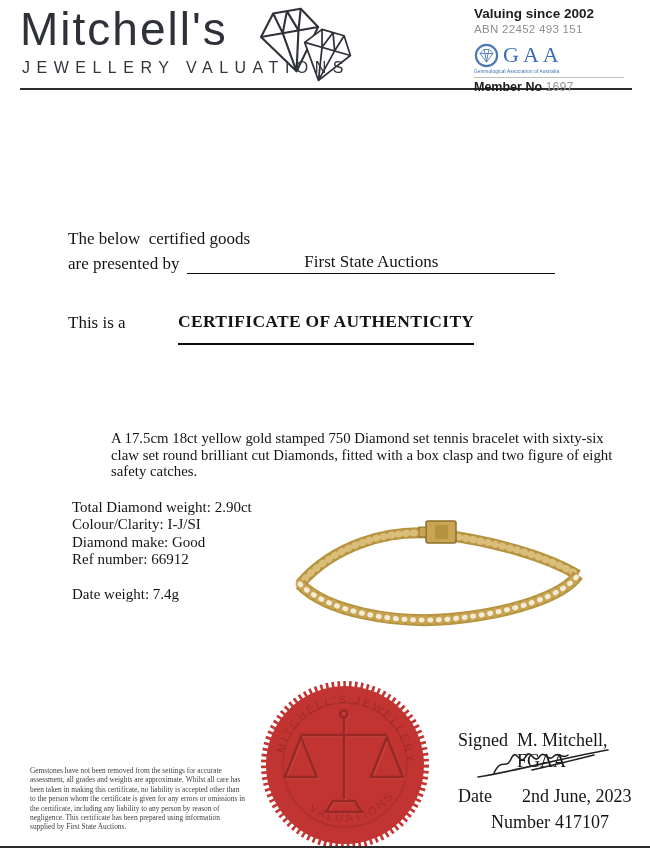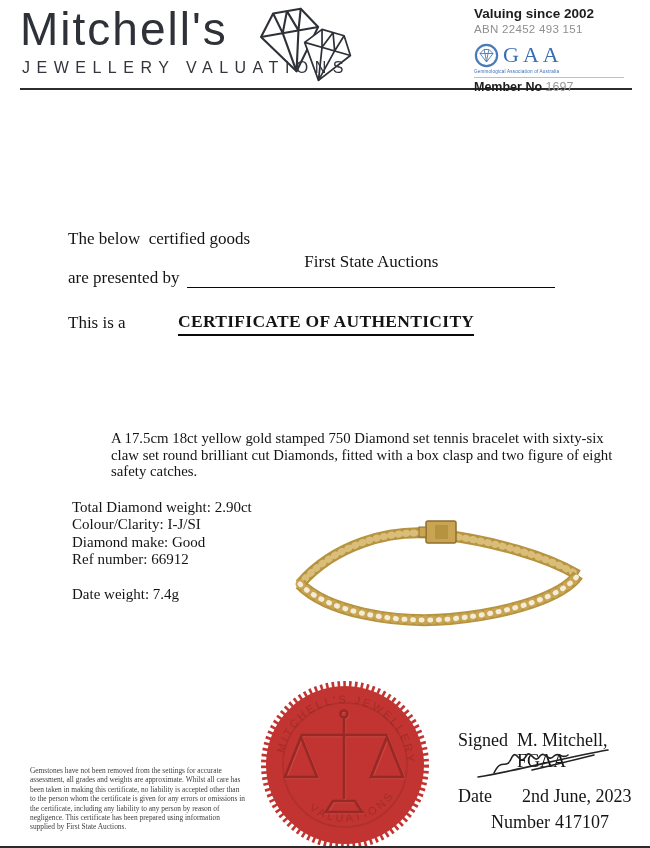--- a/index.html
+++ b/index.html
@@ -35,27 +35,27 @@
   .gaa-name { font-size:4.6px; color:#3a6cb3; margin-top:1px; letter-spacing:0.2px; }
   .member-divider { width:150px; height:1px; background:#c0c0c0; margin:3px 0 2px 0; }
   .member-row { font-size:12.5px; }
   .member-label { font-weight:bold; color:#1d1d1d; }
   .member-number { color:#9a9a9a; }
   
   .present-line1 { position:absolute; left:68px; top:229px; font-size:17px; white-space:pre-wrap; }
   .present-line2 { position:absolute; left:68px; top:252px; font-size:17px; display:flex; align-items:flex-end; }
   .blank-line {
     display:inline-block; width:368px; margin-left:8px;
-    border-bottom:1.8px solid #0a0a0a; text-align:center; padding-bottom:15px;
+    border-bottom:1.8px solid #0a0a0a; text-align:center; padding-bottom:1px;
   }
   
   .cert-lead { position:absolute; left:68px; top:313px; font-size:17px; }
   .cert-title {
     position:absolute; left:178px; top:311px; font-size:17.5px; font-weight:bold;
-    letter-spacing:0.3px; border-bottom:2px solid #0a0a0a; padding-bottom:2px;
+    letter-spacing:0.3px; border-bottom:2px solid #0a0a0a; padding-bottom:11px;
   }
   
   .item-description { position:absolute; left:70px; top:430px; width:522px; font-size:14.8px; line-height:16.5px;margin-left:41px; }
   .details-list { position:absolute; left:72px; top:499px; font-size:15px; line-height:17.4px; }
   .item-weight { position:absolute; left:72px; top:586px; font-size:15px; }
   
   .bracelet { position:absolute; left:278px; top:512px; }
   
   .seal { position:absolute; left:258px; top:681px; }
   

